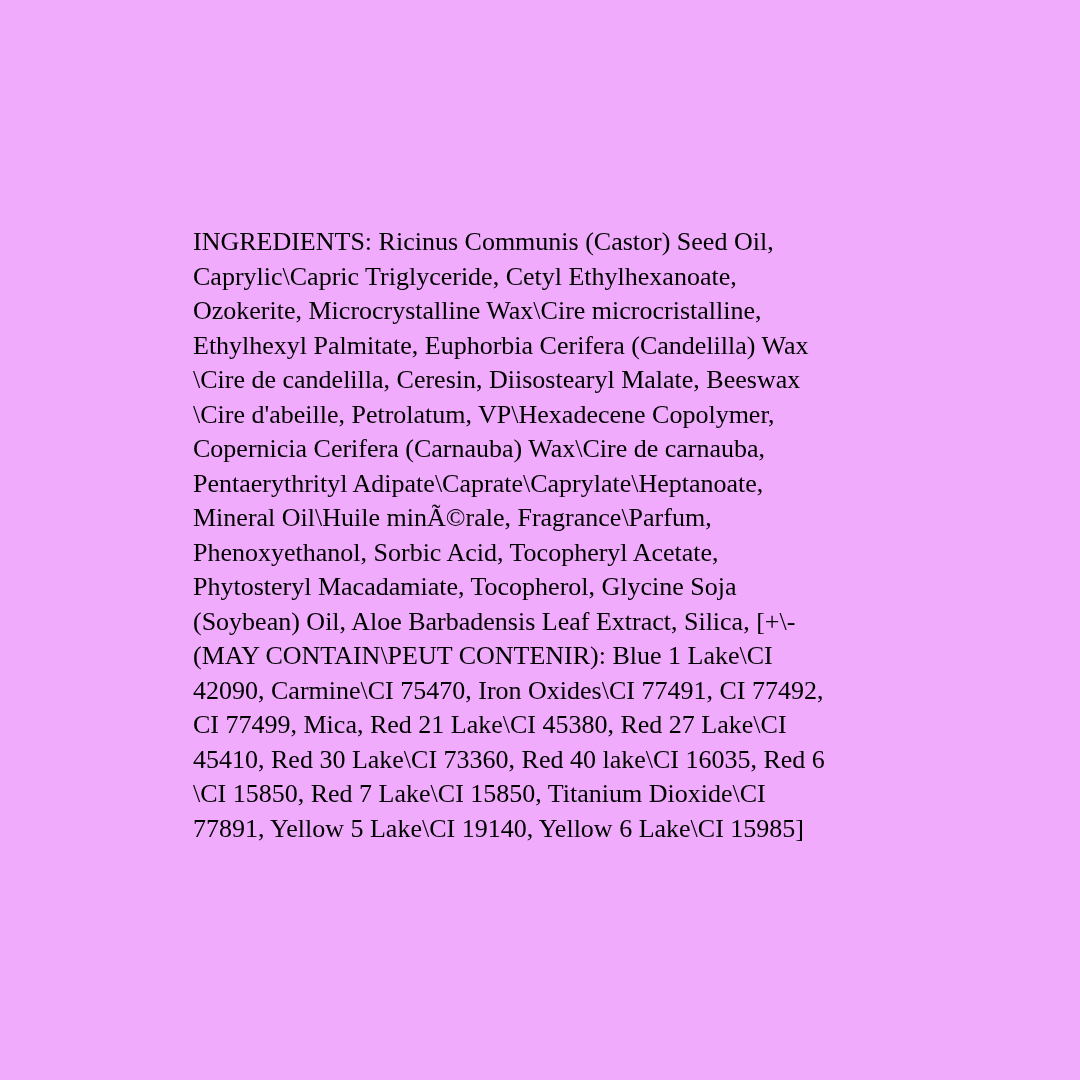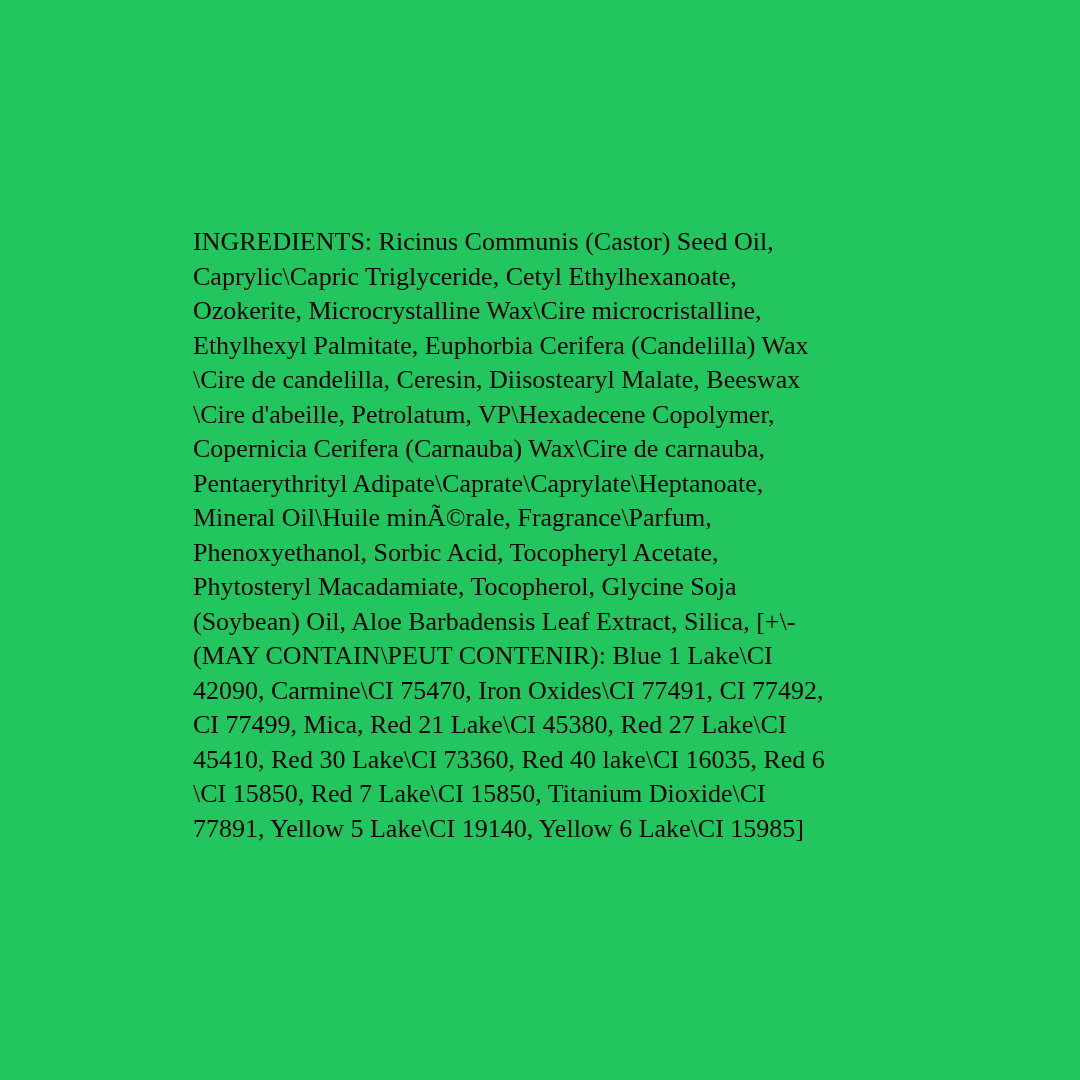--- a/index.html
+++ b/index.html
@@ -12,21 +12,21 @@
     background: #ffffff;
     position: relative;
     overflow: hidden;
   }
   .page {
     position: absolute;
     left: 0;
     top: 0;
     width: 1080px;
     height: 1080px;
-    background: #22c55e;
+    background: #f0abfc;
   }
   .ingredients-text {
     position: absolute;
     left: 193px;
     top: 225px;
     width: 740px;
     font-family: "Liberation Serif", "DejaVu Serif", serif;
     font-size: 26px;
     line-height: 34.5px;
     color: #000000;

